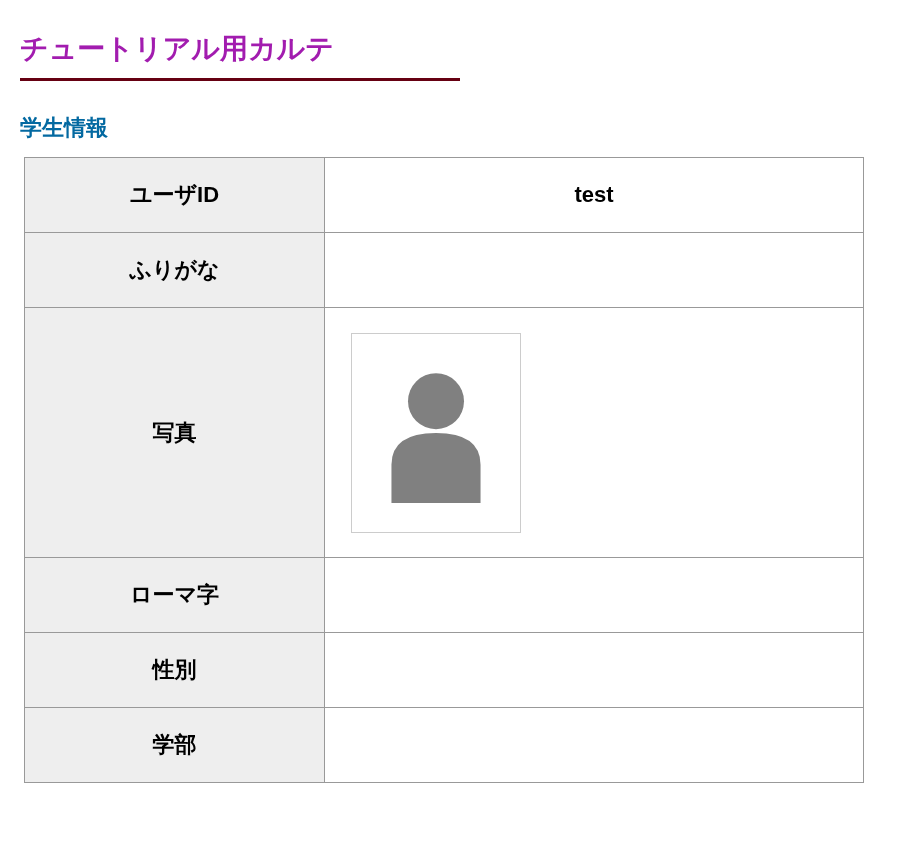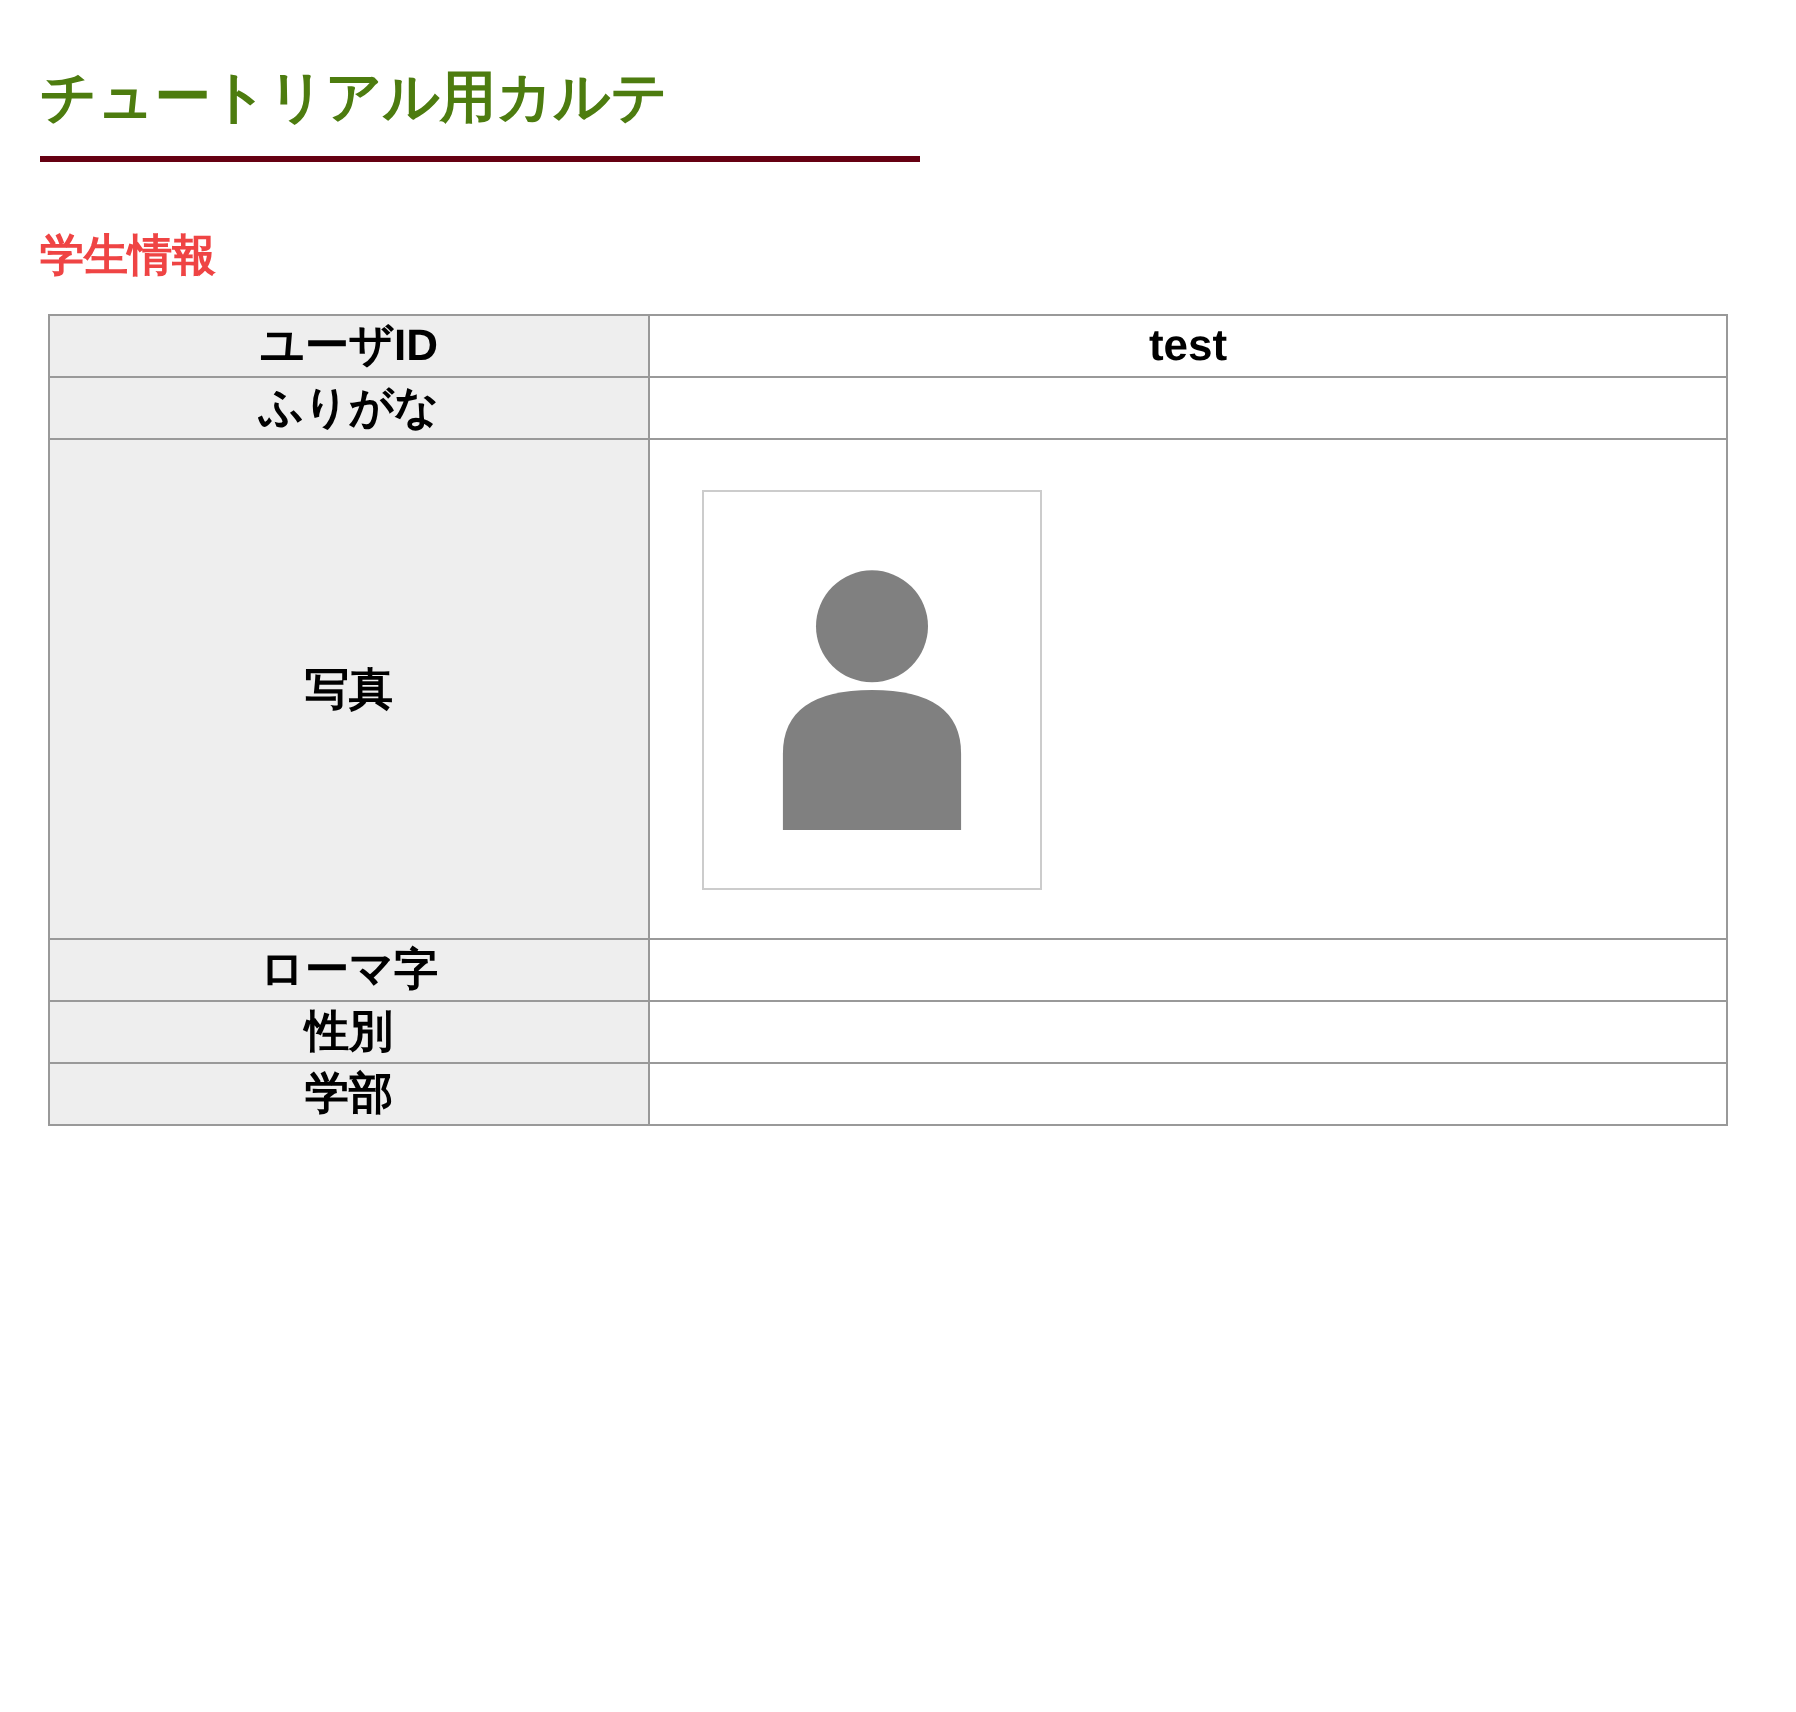--- a/index.html
+++ b/index.html
@@ -9,41 +9,41 @@
     }
     body {
       font-family: "Hiragino Kaku Gothic ProN", "Hiragino Sans", Meiryo, sans-serif;
       background: #fff;
       padding: 30px 20px;
       width: 898px;
     }
     .page-title {
       font-size: 28px;
       font-weight: bold;
-      color: #4d7c0f;
+      color: #a21caf;
       padding-bottom: 10px;
       border-bottom: 3px solid #660012;
       margin-bottom: 32px;
       width: 440px;
     }
     .section-title {
       font-size: 22px;
       font-weight: bold;
-      color: #ef4444;
+      color: #0369a1;
       margin-bottom: 14px;
     }
     table {
       border-collapse: collapse;
       width: 840px;
       margin-left: 4px;
     }
     th, td {
       border: 1px solid #999;
       font-size: 22px;
-      padding: 0 8px;
+      padding: 22px 8px;
       vertical-align: middle;
     }
     th {
       background: #eee;
       font-weight: bold;
       text-align: center;
       width: 300px;
     }
     td {
       text-align: center;

